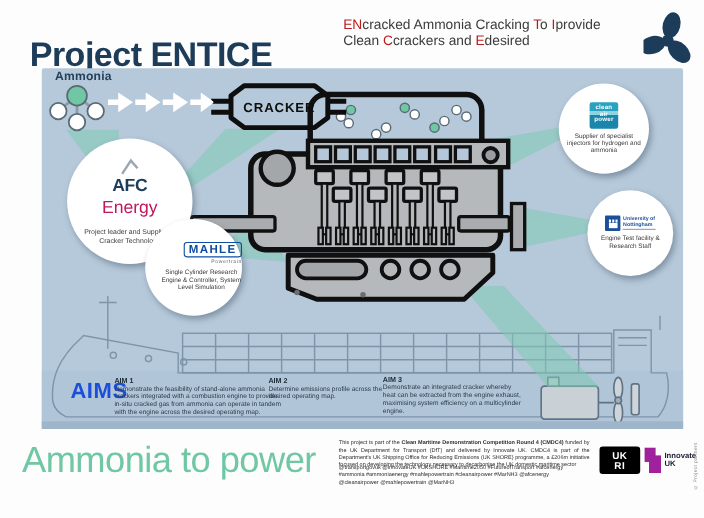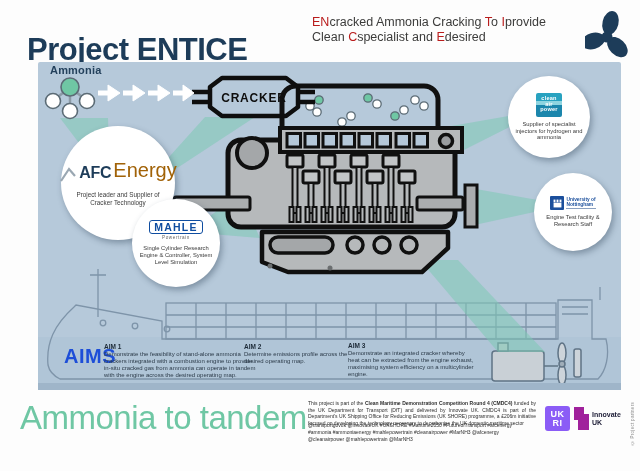--- a/index.html
+++ b/index.html
@@ -18,25 +18,25 @@
   .waterline{position:absolute;left:0;top:321px;width:583px;height:7px;background:#9fb5c9;}
   .abs{position:absolute;}
 
   .ammonia-label{position:absolute;left:12px;top:2px;font-size:11px;font-weight:700;color:#24415c;letter-spacing:0.2px;}
 
   
   .pcircle{position:absolute;background:#ffffff;border-radius:50%;box-shadow:2px 3px 6px rgba(40,60,80,.4);
            display:flex;flex-direction:column;align-items:center;justify-content:center;text-align:center;}
   .pdesc{color:#3a3a3a;line-height:1.2;}
   .afc{left:23px;top:64px;width:114px;height:114px;}
-  .afc .logo-row{display:flex;align-items:flex-end;gap:2px;}
+  .afc .logo-row{display:flex;align-items:center;gap:2px;flex-direction:column;}
   .afc .afc-main{font-size:16px;font-weight:800;color:#1d3c59;letter-spacing:-0.3px;}
-  .afc .afc-sub{font-size:20px;font-weight:400;color:#a16207;}
+  .afc .afc-sub{font-size:16px;font-weight:400;color:#be185d;}
   .afc .pdesc{width:90px;font-size:6.3px;margin-top:9px;}
-  .mahle{left:94px;top:137px;width:88px;height:88px;}
+  .mahle{left:94px;top:137px;width:88px;height:88px;align-items:flex-end;}
   .mahle-box{border:1.5px solid #0f4da0;border-radius:3px;padding:0 4px;color:#0f4da0;font-weight:800;font-size:10.5px;letter-spacing:1.2px;}
   .mahle-sub{font-size:4.6px;color:#666;letter-spacing:0.6px;margin-top:1px;}
   .mahle .pdesc{width:74px;font-size:5.8px;margin-top:5px;}
   .cap{left:470px;top:14px;width:82px;height:82px;}
   .cap-logo{width:26px;height:24px;border-radius:2px;background:linear-gradient(180deg,#28a2c0 0%,#28a2c0 34%,#8ed4e0 34%,#8ed4e0 50%,#1b86ac 50%,#1b86ac 100%);
             display:flex;flex-direction:column;align-items:center;justify-content:center;line-height:1;}
   .cap-logo span{color:#ffffff;font-size:5.6px;font-weight:700;letter-spacing:0.2px;}
   .cap .pdesc{width:68px;font-size:5.8px;margin-top:4px;}
   .uon{left:496px;top:111px;width:78px;height:78px;}
   .uon-row{display:flex;align-items:center;gap:2px;}
@@ -52,37 +52,37 @@
   .aim1{left:66px;width:152px;}
   .aim2{left:206px;width:116px;}
   .aim3{left:310px;top:280px;width:128px;}
 
   
   .tagline{position:absolute;left:20px;top:399px;font-size:33px;color:#6fc7a4;letter-spacing:-0.5px;}
   .credit{position:absolute;left:308px;top:400px;width:228px;font-size:5px;line-height:1.3;color:#2e2e2e;text-align:justify;}
   .credit b{font-weight:700;}
   .social{position:absolute;left:308px;top:422px;width:210px;font-size:5px;line-height:1.35;color:#2e2e2e;}
   .ukri{position:absolute;left:545px;top:406px;display:flex;align-items:center;gap:3px;}
-  .ukri-sq{width:25px;height:25px;background:#8b5cf6;border-radius:3px;display:flex;flex-direction:column;align-items:center;justify-content:center;line-height:0.95;}
+  .ukri-sq{width:37px;height:25px;background:#000000;border-radius:3px;display:flex;flex-direction:column;align-items:center;justify-content:center;line-height:0.95;}
   .ukri-sq span{color:#fff;font-weight:800;font-size:9px;letter-spacing:0.5px;}
   .innovate{width:36px;font-size:7px;font-weight:700;color:#1b1b35;line-height:1.05;}
   .rights{position:absolute;left:630px;top:402px;writing-mode:vertical-rl;transform:rotate(180deg);font-size:4.5px;color:#8f8f8f;letter-spacing:0.3px;}
 
   svg{display:block;}
   text{font-family:"Liberation Sans", sans-serif;}
 </style>
 </head>
 <body>
 
 <div class="poster">
 
   <div class="title">Project ENTICE</div>
   <div class="subtitle">
     <div><span class="acc">EN</span><span>cracked Ammonia Cracking </span><span class="acc">T</span><span>o </span><span class="acc">I</span><span>provide</span></div>
-    <div><span>Clean </span><span class="acc">C</span><span>specialist and </span><span class="acc">E</span><span>desired</span></div>
+    <div><span>Clean </span><span class="acc">C</span><span>crackers and </span><span class="acc">E</span><span>desired</span></div>
   </div>
   <svg class="prop-icon" width="44" height="56" viewBox="0 0 44 56">
     <g fill="#1d3c59">
       <ellipse cx="22" cy="14.5" rx="8" ry="12" transform="rotate(14 22 29)"></ellipse>
       <ellipse cx="22" cy="14.5" rx="8" ry="12" transform="rotate(134 22 29)"></ellipse>
       <ellipse cx="22" cy="14.5" rx="8" ry="12" transform="rotate(254 22 29)"></ellipse>
       <circle cx="22" cy="29" r="5.5"></circle>
     </g>
   </svg>
 
@@ -302,21 +302,21 @@
     <div class="aim aim2">
       <div class="aim-title">AIM 2</div>
       <div class="aim-body">Determine emissions profile across the desired operating map.</div>
     </div>
     <div class="aim aim3">
       <div class="aim-title">AIM 3</div>
       <div class="aim-body">Demonstrate an integrated cracker whereby heat can be extracted from the engine exhaust, maximising system efficiency on a multicylinder engine.</div>
     </div>
   </div>
 
-  <div class="tagline">Ammonia to tandem</div>
+  <div class="tagline">Ammonia to power</div>
 
   <div class="credit"><span>This project is part of the </span><b>Clean Maritime Demonstration Competition Round 4 (CMDC4)</b><span> funded by the UK Department for Transport (DfT) and delivered by Innovate UK. CMDC4 is part of the Department's UK Shipping Office for Reducing Emissions (UK SHORE) programme, a £206m initiative focused on developing the technology necessary to decarbonise the UK domestic maritime sector</span></div>
 
   <div class="social">
     <div>@transportgovuk @innovateUK #UKSHORE #Maritime2050 #FutureofTransport #afcenergy</div>
     <div>#ammonia #ammoniaenergy #mahlepowertrain #cleanairpower #MarNH3 @afcenergy</div>
     <div>@cleanairpower @mahlepowertrain @MarNH3</div>
   </div>
 
   <div class="ukri">

